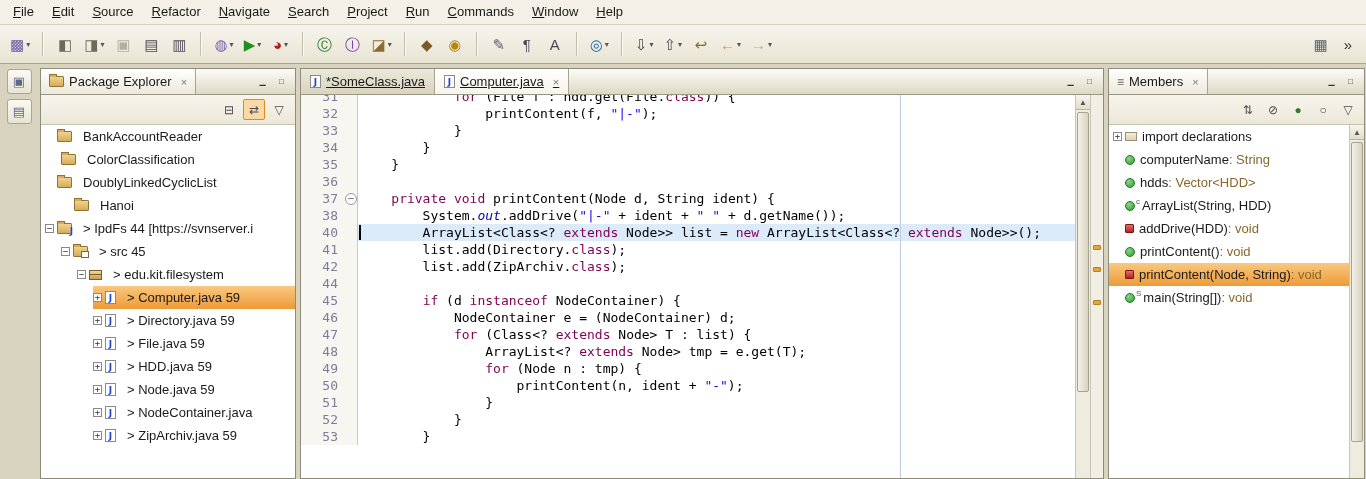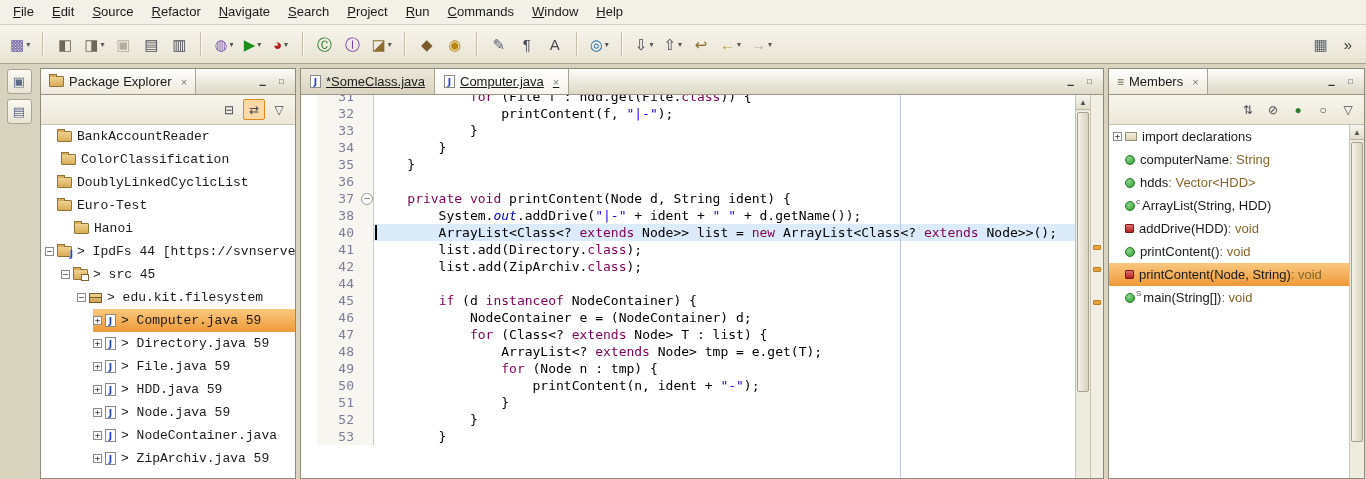--- a/index.html
+++ b/index.html
@@ -41,40 +41,40 @@
   .vt-btn{width:22px;height:21px;display:flex;align-items:center;justify-content:center;font-size:12px;color:#4a4a55;border:1px solid transparent;border-radius:2px;}
   .vt-btn.active{border-color:#e08a1e;background:#fad9a6;}
   .vbody{position:absolute;left:0;right:0;top:56px;bottom:0;background:#fff;overflow:hidden;}
 
   
   .tree-row{height:23px;display:flex;align-items:center;white-space:nowrap;overflow:hidden;}
   .tri{display:flex;align-items:center;flex:1;height:100%;gap:3px;}
   .tri.sel{background:linear-gradient(#f9c87f,#ee9a39);}
   .expander{width:9px;height:9px;border:1px solid #8a8a8a;background:#fff;display:inline-flex;align-items:center;justify-content:center;font:9px/7px "DejaVu Sans Mono",monospace;color:#333;flex:none;}
   .expander.none{border:none;background:transparent;}
-  .tree-label{margin-left:2px;font-family:Liberation Mono, monospace;}
+  .tree-label{margin-left:8px;}
 
   .ti{display:inline-block;position:relative;width:15px;height:11px;flex:none;}
   .ti-folder,.ti-jproject,.ti-src{background:linear-gradient(#efd293,#d9ac55);border:1px solid #8f7435;border-radius:1px;}
   .ti-folder::before,.ti-jproject::before,.ti-src::before{content:"";position:absolute;left:-1px;top:-3px;width:6px;height:2px;background:#d9ac55;border:1px solid #8f7435;border-bottom:none;}
   .ti-jproject::after{content:"J";position:absolute;right:-2px;bottom:-3px;font:bold 9px "DejaVu Sans",sans-serif;color:#1d3fd4;text-shadow:0 0 1px #fff;}
   .ti-src::after{content:"";position:absolute;right:-2px;bottom:-2px;width:6px;height:5px;background:#fff;border:1px solid #7a6a3a;}
   .ti-package{width:13px;height:10px;background:linear-gradient(#f0d79a,#caa050);border:1px solid #7d5f25;}
   .ti-package::before{content:"";position:absolute;left:0;right:0;top:3px;height:1px;background:#7d5f25;}
   .ti-jfile{width:11px;height:13px;background:#fff;border:1px solid #8a8a8a;}
   .ti-jfile::after{content:"J";position:absolute;left:0;right:0;top:1px;text-align:center;font:bold 9px "DejaVu Sans",sans-serif;color:#2244cc;}
 
   
   .etabs{display:flex;}
   .etab-container{display:flex;}
   .etab{display:flex;align-items:center;gap:5px;padding:0 9px;border-right:1px solid #a8a492;background:linear-gradient(#ece8da,#d9d4c0);white-space:nowrap;text-decoration:underline;}
   .etab.active{background:linear-gradient(#ffffff,#f6f4ec);}
   .ed-body{position:absolute;left:0;right:0;top:26px;bottom:0;background:#fff;display:flex;}
   .ed-code{flex:1;position:relative;overflow:hidden;}
-  .code-scroll{position:absolute;left:16px;top:-7px;right:0;}
+  .code-scroll{position:absolute;left:0;top:-7px;right:0;}
   .code-line{display:flex;height:17px;font-family:"DejaVu Sans Mono",monospace;font-size:13px;line-height:17px;}
   .ln-annot{width:12px;flex:none;background:#f7f6f0;}
   .ln-num{width:30px;flex:none;text-align:right;padding-right:5px;color:#7d7d99;background:#f7f6f0;}
   .ln-fold{width:15px;flex:none;background:#f7f6f0;position:relative;border-right:1px solid #cfcbbc;}
   .fold-minus::before{content:"−";position:absolute;left:2px;top:3px;width:10px;height:10px;border:1px solid #9a9a9a;border-radius:50%;background:#fff;font:9px/9px "DejaVu Sans",sans-serif;text-align:center;color:#555;}
   .ln-text{flex:1;white-space:pre;position:relative;padding-left:2px;}
   .code-line.hl .ln-text{background:#dcebfa;}
   .seg-p{color:#000;}
   .seg-k{color:#7f0055;font-weight:normal;}
   .seg-s{color:#2a00ff;}
@@ -247,27 +247,20 @@
           <span class="tree-label">ColorClassification</span>
         </div>
       </div>
       <div class="tree-row" style="padding-left: 4px;">
         <div class="tri">
           <span class="expander none"></span>
           <span class="ti ti-folder"></span>
           <span class="tree-label">DoublyLinkedCyclicList</span>
         </div>
       </div>
-      <div class="tree-row" style="padding-left: 4px;">
-        <div class="tri">
-          <span class="expander none"></span>
-          <span class="ti ti-folder"></span>
-          <span class="tree-label">Euro-Test</span>
-        </div>
-      </div>
       <div class="tree-row" style="padding-left: 21px;">
         <div class="tri">
           <span class="expander none"></span>
           <span class="ti ti-folder"></span>
           <span class="tree-label">Hanoi</span>
         </div>
       </div>
       <div class="tree-row" style="padding-left: 4px;">
         <div class="tri">
           <span class="expander">−</span>

